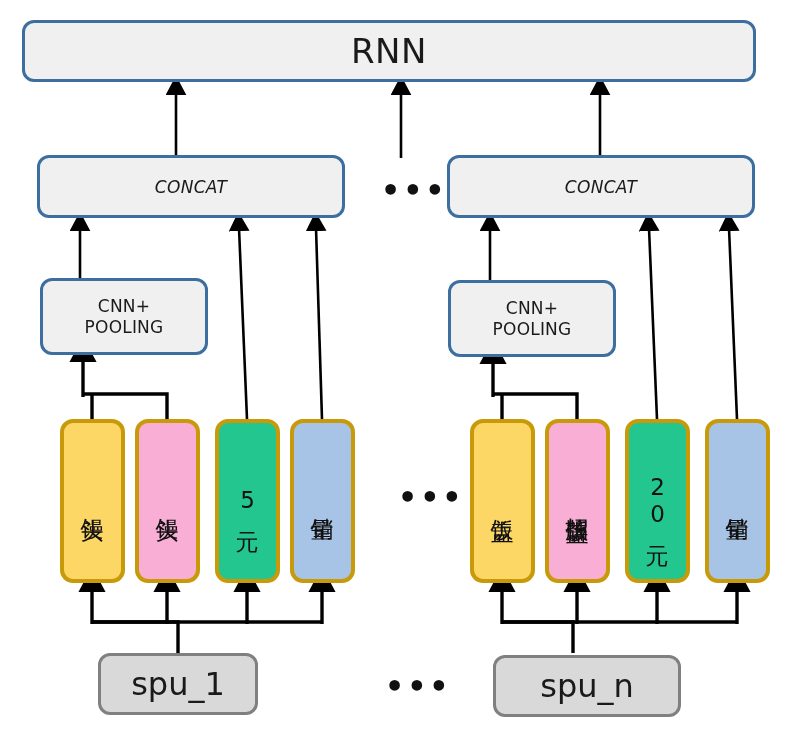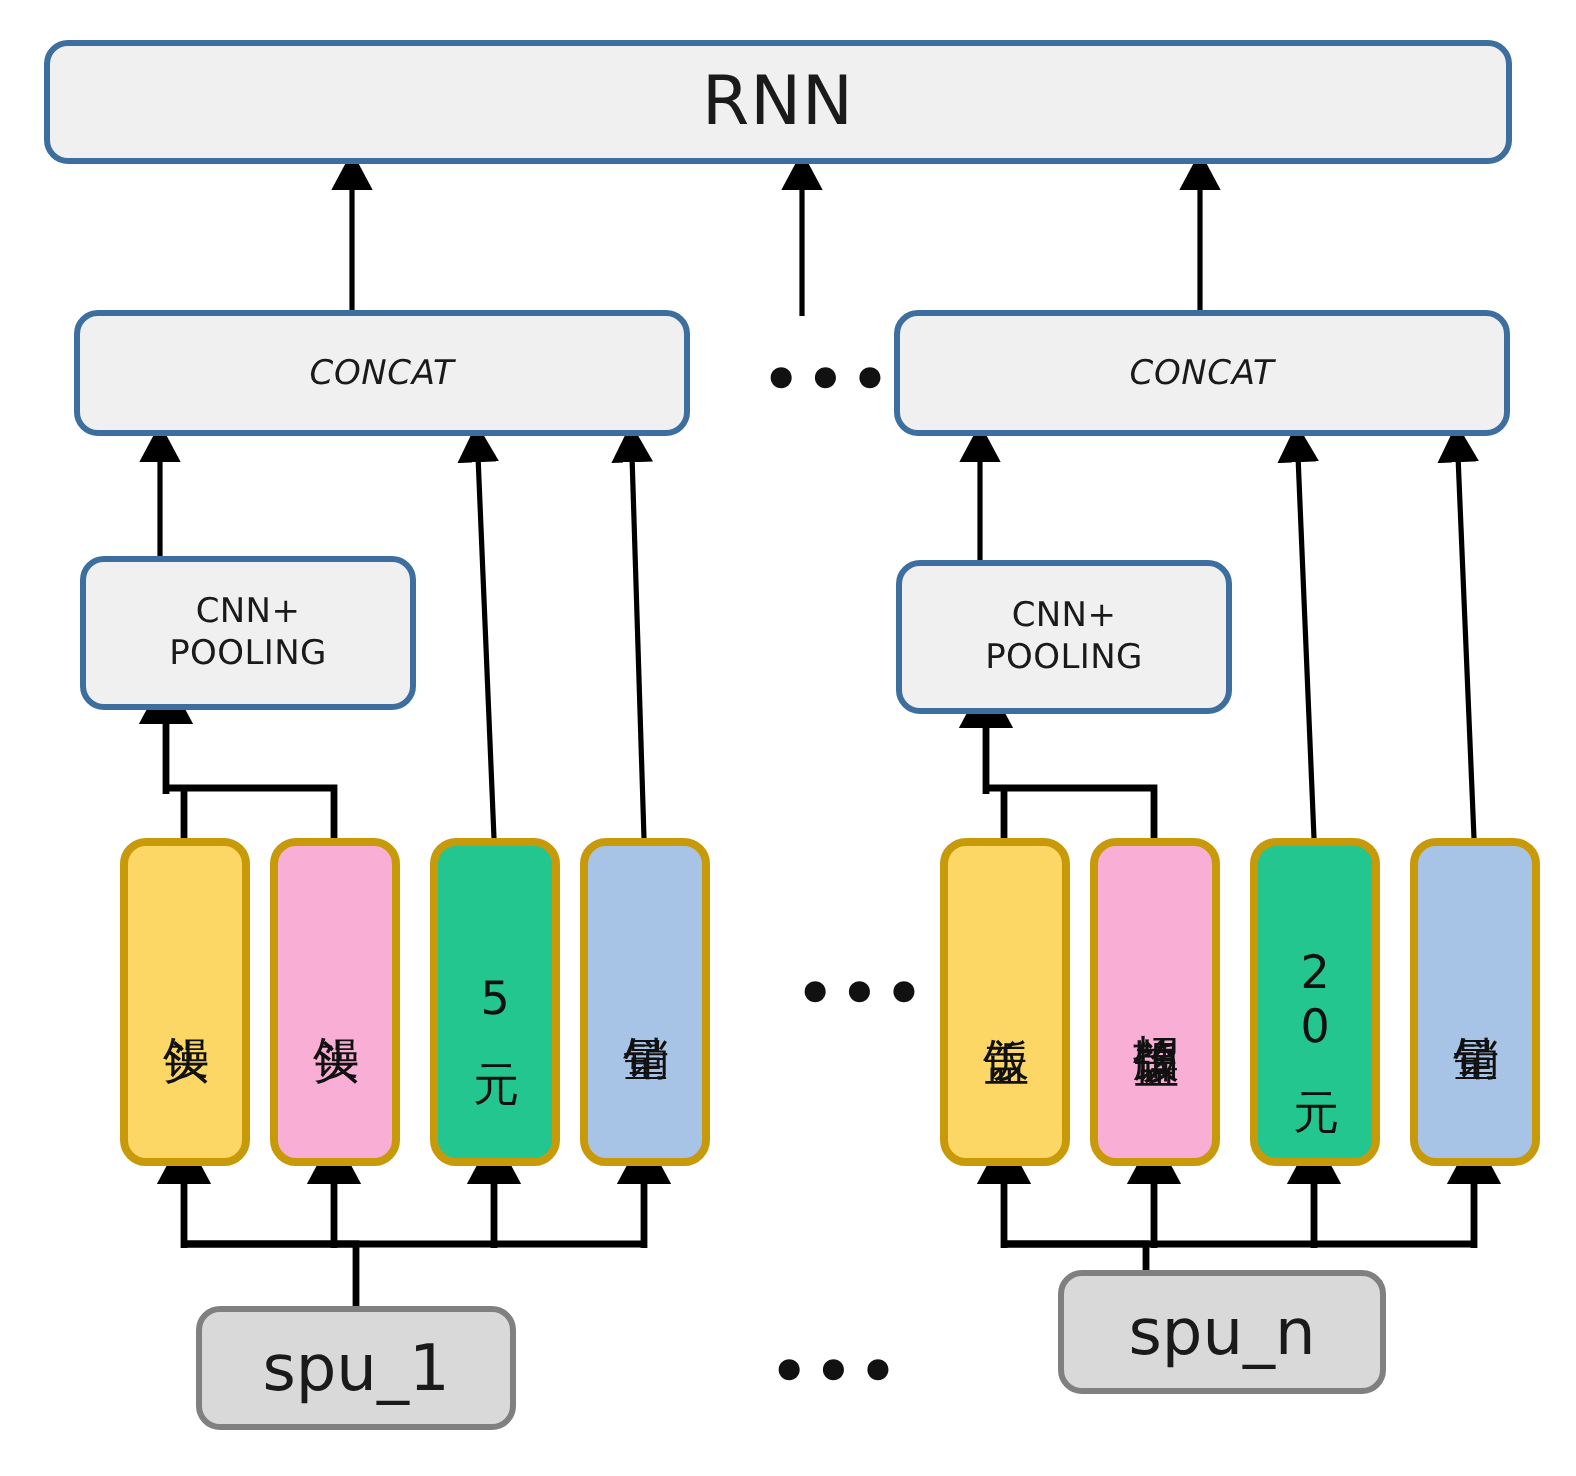--- a/index.html
+++ b/index.html
@@ -200,21 +200,21 @@
     <span class="vtext">20元</span>
   </div>
   <div class="featblock c-blue" style="left:705px; top:419px; width:65px; height:164px;">
     <span class="vtext">销量</span>
   </div>
 
   <div class="node greybox spu-label" style="left:98px; top:653px; width:160px; height:62px;">
     <span>spu_1</span>
   </div>
 
-  <div class="node greybox spu-label" style="left:493px; top:635px; width:164px; height:62px;margin-left:36px;">
+  <div class="node greybox spu-label" style="left:493px; top:655px; width:188px; height:62px;">
     <span>spu_n</span>
   </div>
 
   <div class="dots" style="left:381px; top:176px;">•••</div>
   <div class="dots" style="left:398px; top:483px;">•••</div>
   <div class="dots" style="left:385px; top:672px;">•••</div>
 
 </div>
 
 </body></html>

